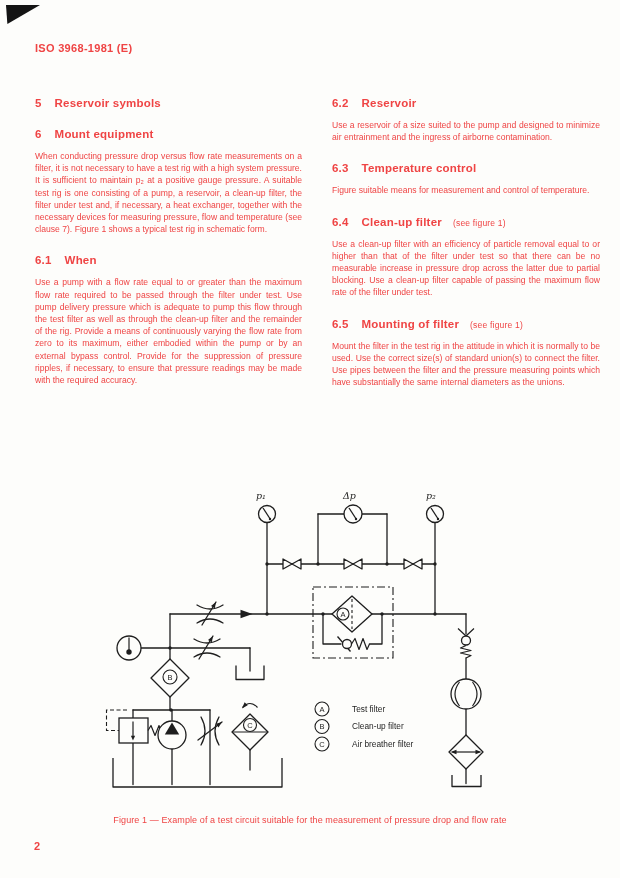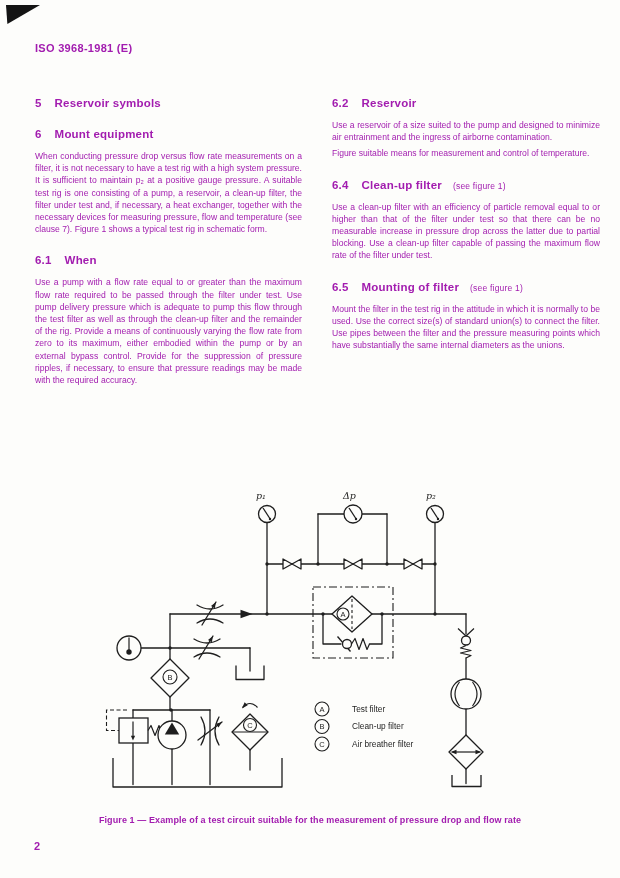--- a/index.html
+++ b/index.html
@@ -1,39 +1,39 @@
 <!DOCTYPE html>
 <html><head>
 <meta charset="utf-8">
 <style>
   html,body{margin:0;padding:0;background:#e8e8e8;}
   .page{
     position:relative;width:620px;height:878px;background:#fdfdfb;
-    font-family:"Liberation Sans",sans-serif;color:#a21caf;overflow:hidden;
+    font-family:"Liberation Sans",sans-serif;color:#ef4444;overflow:hidden;
     margin:0 auto;
   }
   .corner-artifact{
     position:absolute;left:6px;top:5px;width:34px;height:19px;background:#141414;
     clip-path:polygon(0 0,100% 0,4% 100%);
   }
   .doc-header{
     position:absolute;left:35px;top:42px;font-size:11px;font-weight:bold;letter-spacing:.3px;
   }
   .col{position:absolute;top:97px;}
   .col-left{left:35px;width:267px;}
   .col-right{left:332px;width:268px;}
   .h{font-size:11.5px;font-weight:bold;margin:19px 0 10px 0;letter-spacing:.2px;}
   .col .h:first-child{margin-top:0;}
   .hn{display:inline-block;margin-right:13px;}
   .hsfx{font-weight:normal;font-size:8.5px;margin-left:11px;}
   .hsfx:empty{display:none;}
   .body-p{font-size:8.6px;line-height:12.2px;text-align:justify;margin:0 0 4px 0;}
   .figure-caption{
     position:absolute;left:0;right:0;top:815px;text-align:center;
-    font-size:9px;font-weight:bold;letter-spacing:.1px;
+    font-size:9px;font-weight:normal;letter-spacing:.1px;
   }
   .page-number{position:absolute;left:34px;top:840px;font-size:11px;font-weight:bold;}
   .schematic{position:absolute;left:0;top:480px;}
 </style>
 </head>
 <body>
 
 <div class="page">
 
   <div class="corner-artifact"></div>
@@ -52,20 +52,23 @@
       <span class="hn">6.1</span><span>When</span>
     </div>
     <p class="body-p">Use a pump with a flow rate equal to or greater than the maximum flow rate required to be passed through the filter under test. Use pump delivery pressure which is adequate to pump this flow through the test filter as well as through the clean-up filter and the remainder of the rig. Provide a means of continuously varying the flow rate from zero to its maximum, either embodied within the pump or by an external bypass control. Provide for the suppression of pressure ripples, if necessary, to ensure that pressure readings may be made with the required accuracy.</p>
   </div>
 
   <div class="col col-right">
     <div class="h">
       <span class="hn">6.2</span><span>Reservoir</span>
     </div>
     <p class="body-p">Use a reservoir of a size suited to the pump and designed to minimize air entrainment and the ingress of airborne contamination.</p>
+    <div class="h">
+      <span class="hn">6.3</span><span>Temperature control</span>
+    </div>
     <p class="body-p">Figure suitable means for measurement and control of temperature.</p>
     <div class="h">
       <span class="hn">6.4</span><span>Clean-up filter</span><span class="hsfx">(see figure 1)</span>
     </div>
     <p class="body-p">Use a clean-up filter with an efficiency of particle removal equal to or higher than that of the filter under test so that there can be no measurable increase in pressure drop across the latter due to partial blocking. Use a clean-up filter capable of passing the maximum flow rate of the filter under test.</p>
     <div class="h">
       <span class="hn">6.5</span><span>Mounting of filter</span><span class="hsfx">(see figure 1)</span>
     </div>
     <p class="body-p">Mount the filter in the test rig in the attitude in which it is normally to be used. Use the correct size(s) of standard union(s) to connect the filter. Use pipes between the filter and the pressure measuring points which have substantially the same internal diameters as the unions.</p>
   </div>

